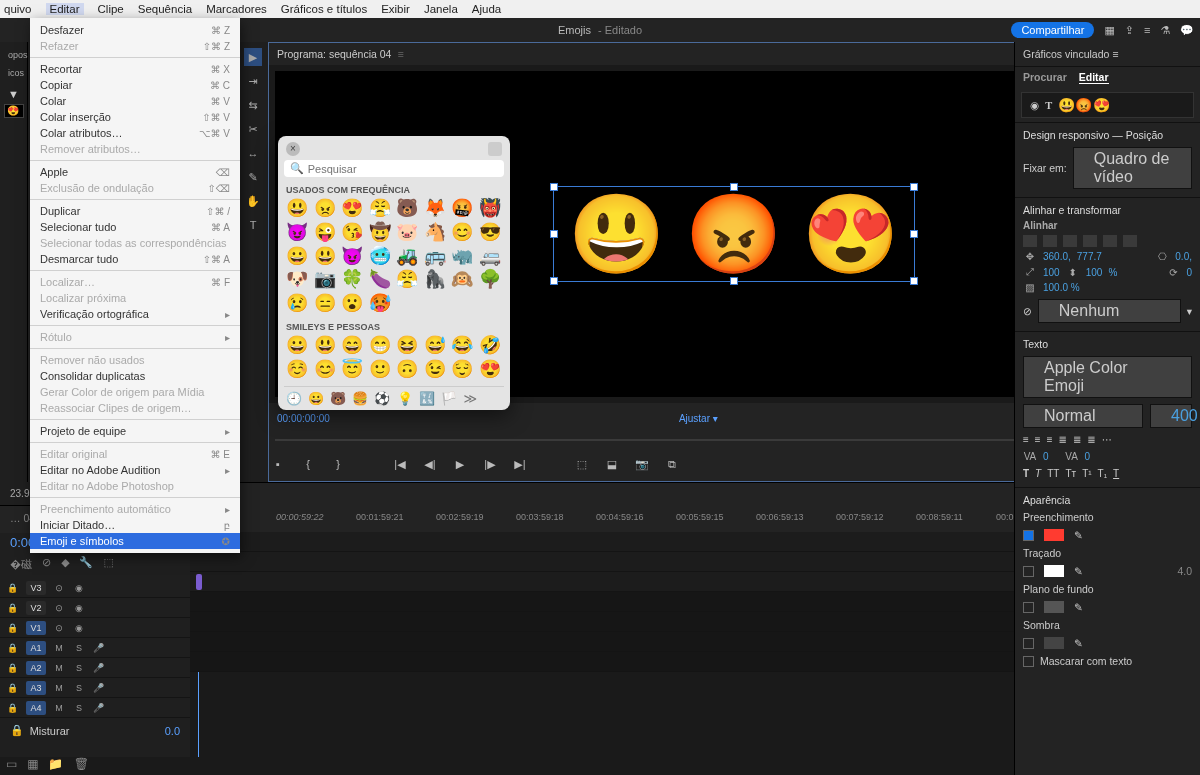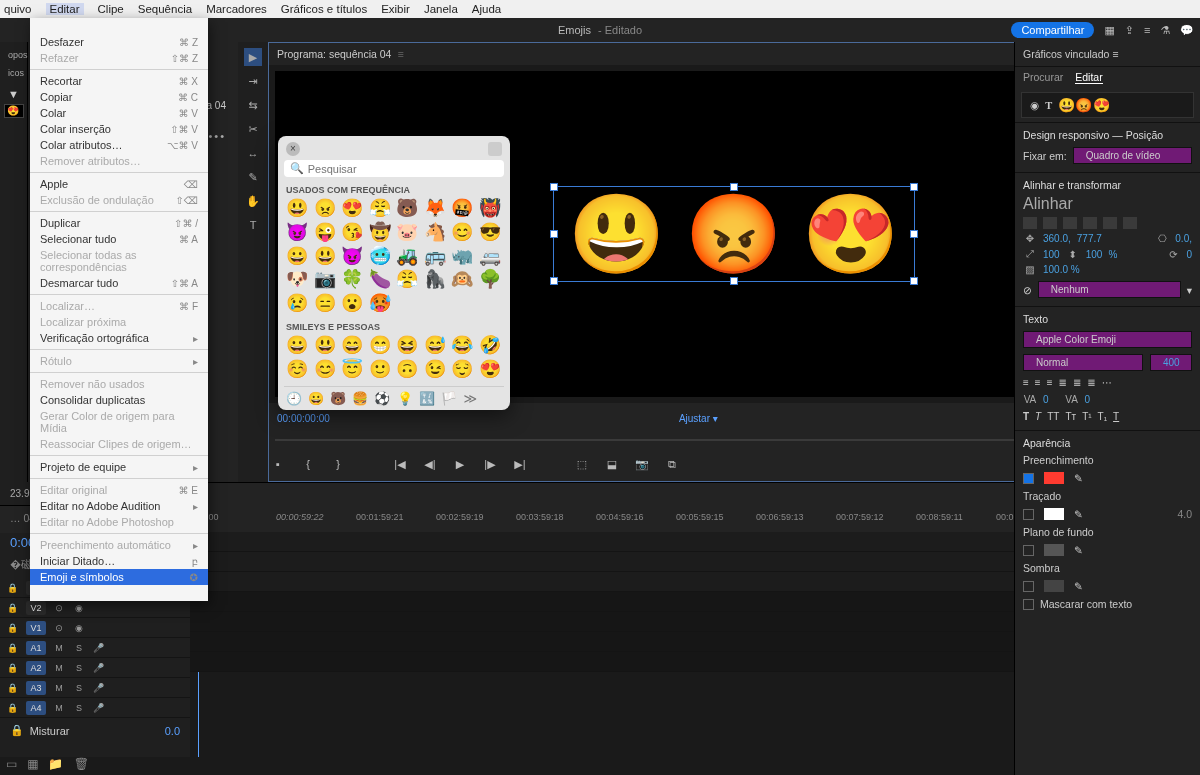--- a/index.html
+++ b/index.html
@@ -49,37 +49,37 @@
 .tl-ru-heading { height:28px; background:#232323; position:relative; border-top:1px solid #000;}
 .tl-ruler { height:22px; background:#232323; position:relative; font-size:9px; color:#888;}
 .tick { position:absolute; top:2px; }
 .playhead { position:absolute; left:8px; top:50px; bottom:0; width:1px; background:#5aa0ff;}
 .playhead::before { content:''; position:absolute; top:-6px; left:-5px; width:11px; height:10px; background:#5aa0ff; clip-path:polygon(0 0,100% 0,50% 100%);}
 .track-lane { height:20px; background:#1c1c1c; border-bottom:1px solid #141414; position:relative;}
 .track-lane.dark { background:#161616;}
 .clip { position:absolute; top:2px; height:16px; background:#7a5ccf; border-radius:2px;}
 .right-panel { width:186px; background:#232323; border-left:1px solid #000; height:calc(100% - 42px); position:absolute; right:0; top:42px; overflow:hidden; font-size:10.5px;}
 .rp-hdr { padding:6px 8px; border-bottom:1px solid #111;}
-.rp-tabs { display:flex; gap:12px; padding:4px 8px; font-size:10.5px; color:#999;}
+.rp-tabs { display:flex; gap:12px; padding:4px 8px; font-size:10.5px; color:#999;font-weight:bold;}
 .rp-tabs .act { color:#fff; border-bottom:1px solid #fff;}
 .rp-row { padding:4px 8px; display:flex; align-items:center; gap:6px;}
 .rp-section { padding:6px 8px 2px; color:#ddd; font-size:10.5px; border-top:1px solid #111; margin-top:4px;}
-.rp-sub { padding:2px 8px; font-size:16px; color:#aaa;}
+.rp-sub { padding:2px 8px; font-size:10px; color:#aaa;font-weight:bold;}
 .rp-vals { display:flex; gap:6px; padding:2px 8px; align-items:center; color:#4aa0e0; font-size:10px;}
 .rp-vals .ico { width:14px; text-align:center; color:#aaa;}
-.rp-input { background:#701a75; border:1px solid #111; color:#ccc; padding:2px 12px; width:100%; font-size:10px;}
+.rp-input { background:#404040; border:1px solid #111; color:#ccc; padding:2px 20px; width:100%; font-size:16px;}
 .rp-font-row { padding:2px 8px; display:flex; gap:7px;}
 .txt-btns { display:flex; gap:6px; padding:4px 8px; color:#ccc; flex-wrap:wrap;}
 .txt-btns span { font-size:10px; }
 .appearance .swatch { width:20px; height:12px; display:inline-block; vertical-align:middle; margin:0 4px;}
 .appearance .row { padding:3px 8px; display:flex; align-items:center; gap:6px;}
 .chk { width:11px; height:11px; border:1px solid #666; display:inline-block;}
 .chk.on { background:#1473e6; }
 
-.edit-menu { position:absolute; left:30px; top:18px; width:178px; background:#f5f5f5; color:#333; box-shadow:2px 4px 12px rgba(0,0,0,.5); font-size:11px; z-index:50; padding:16px 0;}
+.edit-menu { position:absolute; left:30px; top:18px; width:210px; background:#f5f5f5; color:#333; box-shadow:2px 4px 12px rgba(0,0,0,.5); font-size:11px; z-index:50; padding:4px 0;}
 .edit-menu .sep { height:1px; background:#d0d0d0; margin:3px 0;}
 .edit-menu .item { padding:2px 10px; display:flex; justify-content:space-between; align-items:center;}
 .edit-menu .item.dis { color:#aaa;}
 .edit-menu .item.hl { background:#2d6cdf; color:#fff;}
 .edit-menu .sc { font-size:10px; color:#888;}
 
 .emoji-picker { position:absolute; left:278px; top:136px; width:232px; background:#e4e4e4; border-radius:8px; box-shadow:0 6px 20px rgba(0,0,0,.5); z-index:60; padding:6px 6px 4px; color:#333;}
 .ep-top { display:flex; justify-content:space-between; padding:0 2px 4px;}
 .ep-close { width:14px; height:14px; border-radius:50%; background:#bbb; color:#444; font-size:10px; text-align:center; line-height:14px;}
 .ep-expand { width:14px; height:14px; background:#ccc; border-radius:3px;}

